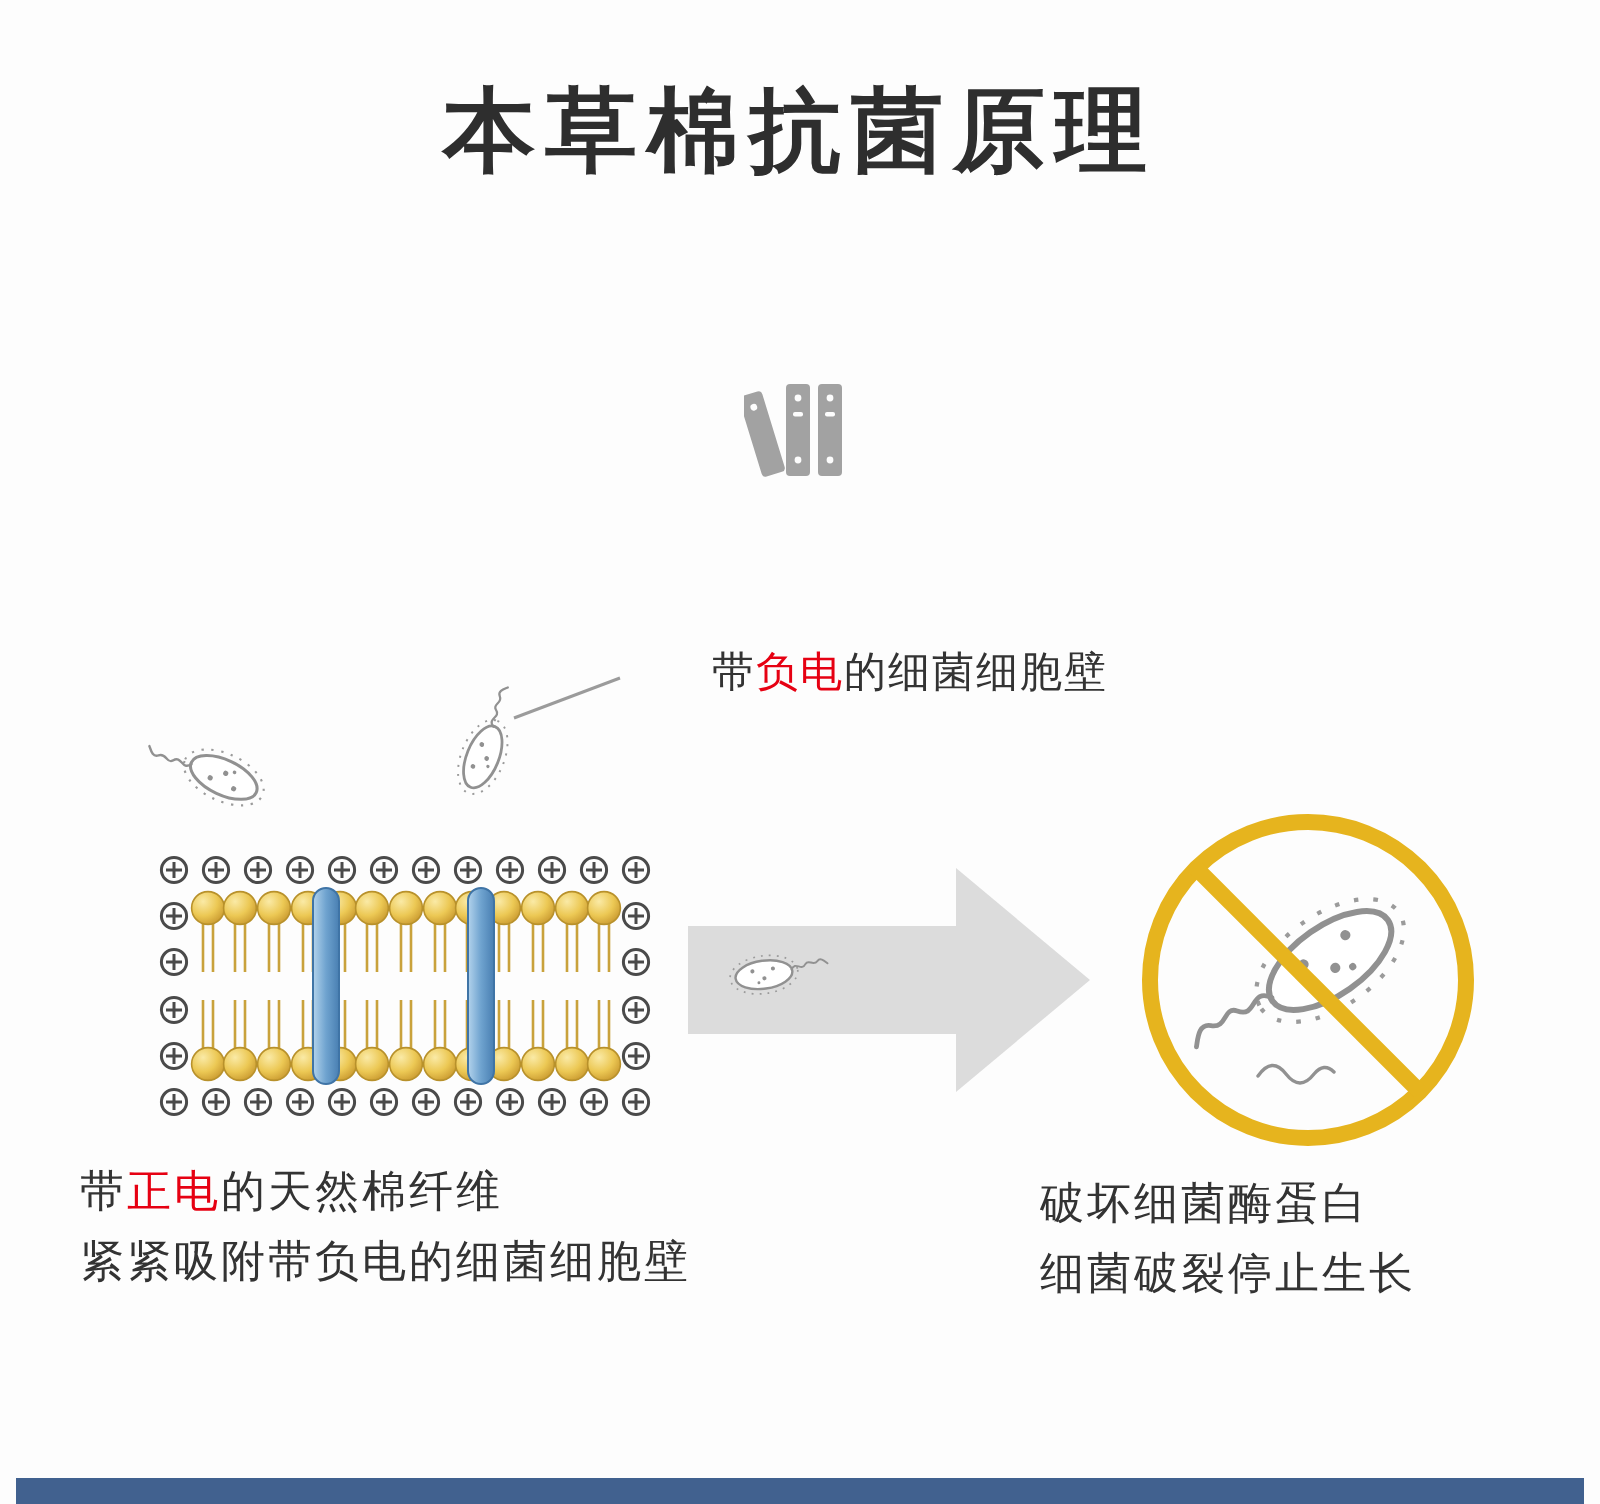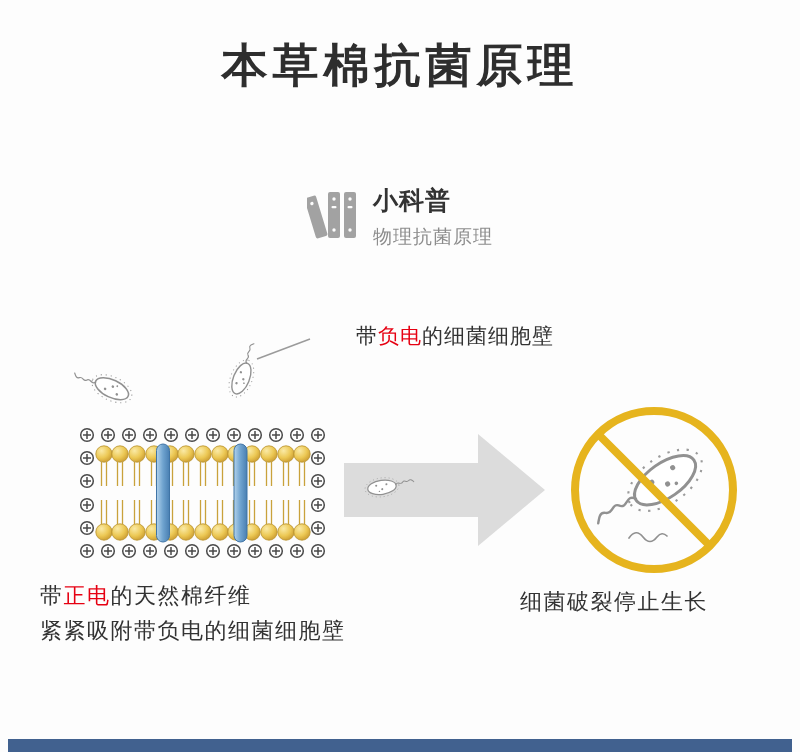--- a/index.html
+++ b/index.html
@@ -74,24 +74,20 @@
       <g fill="#fdfdfd">
         <circle cx="27" cy="15" r="1.7"></circle>
           <circle cx="43" cy="15" r="1.7"></circle>
         <circle cx="9" cy="19" r="1.7" transform="rotate(-17 9 33)"></circle>
         <rect x="24.5" y="22" width="5" height="2.2" rx="1"></rect>
           <rect x="40.5" y="22" width="5" height="2.2" rx="1"></rect>
         <circle cx="27" cy="46" r="1.7"></circle>
           <circle cx="43" cy="46" r="1.7"></circle>
       </g>
     </svg>
-    <div>
-      <div class="science-heading">小科普</div>
-      <div class="science-sub">物理抗菌原理</div>
-    </div>
   </div>
 
   <div class="callout"><span>带</span><span class="red">负电</span><span>的细菌细胞壁</span></div>
 
   <svg class="leader">
     <line x1="56" y1="3" x2="3" y2="23" stroke="#9b9b9b" stroke-width="1.5"></line>
   </svg>
 
   <svg class="bact b1" viewBox="0 0 92 40">
       <use href="#bact"></use>
@@ -188,18 +184,19 @@
     <path d="M63 136q7 -10 14 -1q7 9 14 0q5 -6 10 -1" fill="none" stroke="#919191" stroke-width="1.7" stroke-linecap="round"></path>
     <line class="ban-stroke" x1="32" y1="32" x2="144" y2="144" stroke-width="8"></line>
   </svg>
 
   <div class="caption caption-left">
     <div><span>带</span><span class="red">正电</span><span>的天然棉纤维</span></div>
     <div>紧紧吸附带负电的细菌细胞壁</div>
   </div>
 
   <div class="caption caption-right">
+    <div>破坏细菌酶蛋白</div>
     <div>细菌破裂停止生长</div>
   </div>
 
   <div class="footer-bar"></div>
 
 </div>
 
 </body></html>

